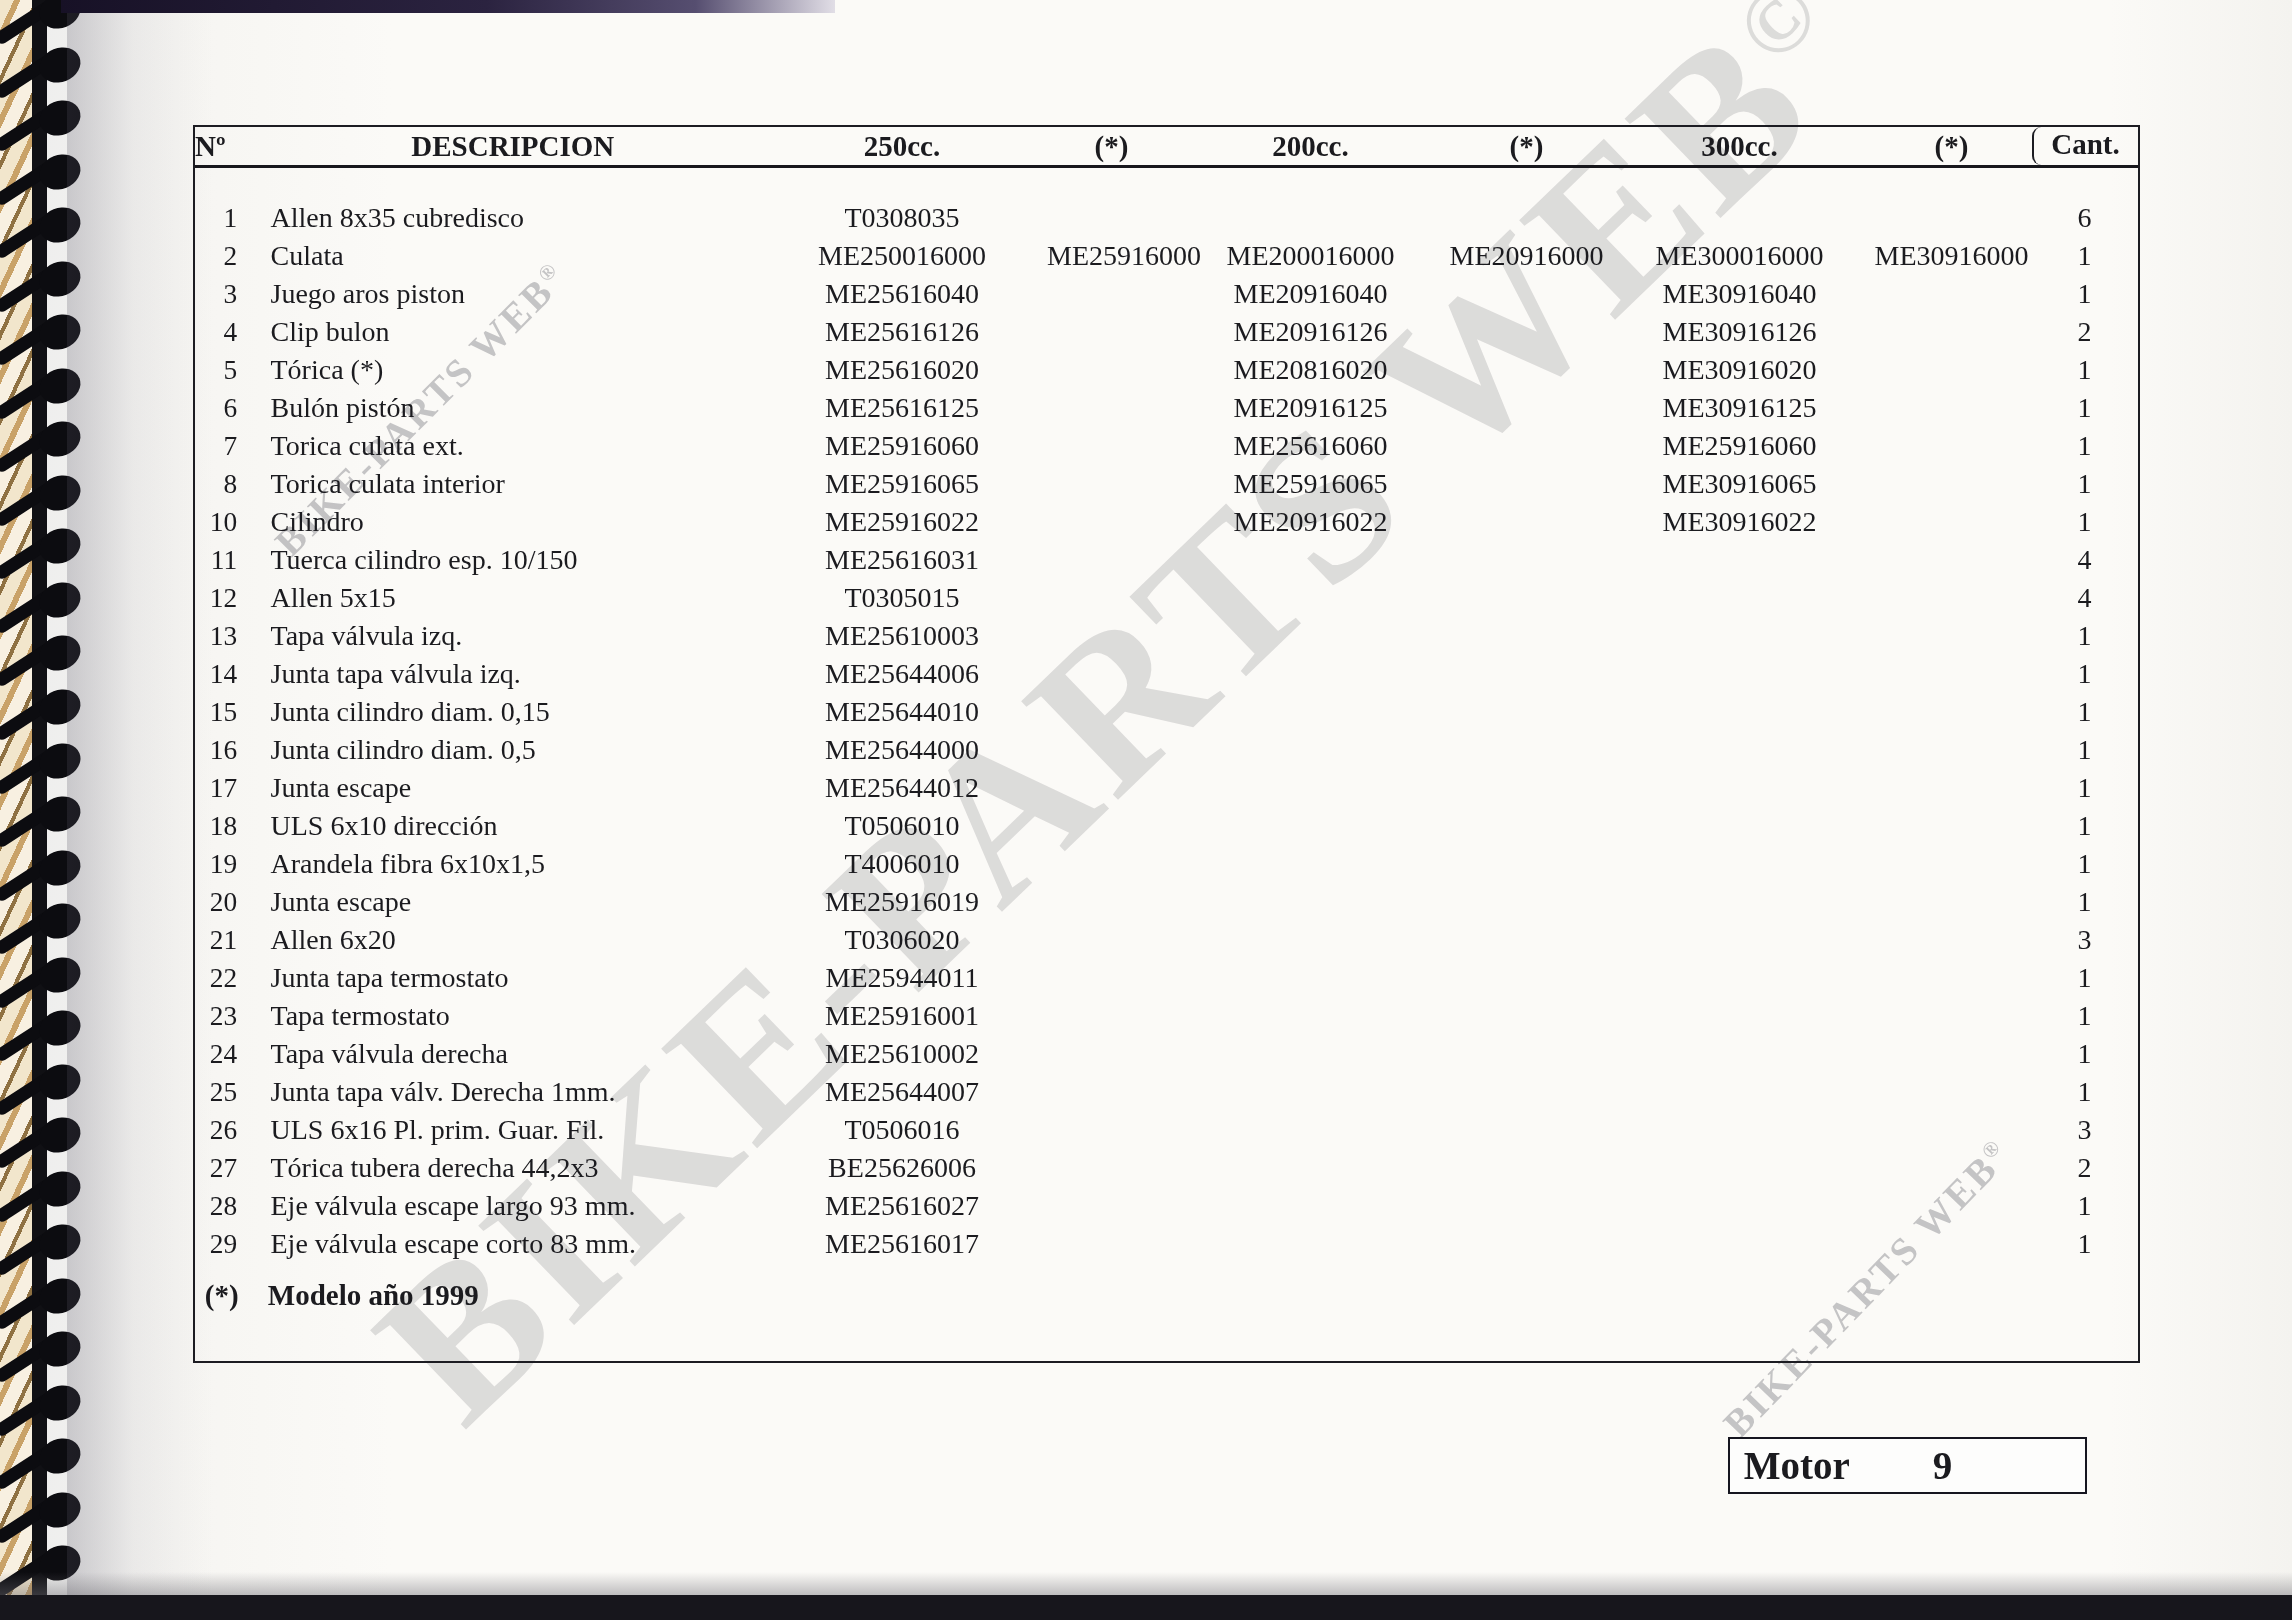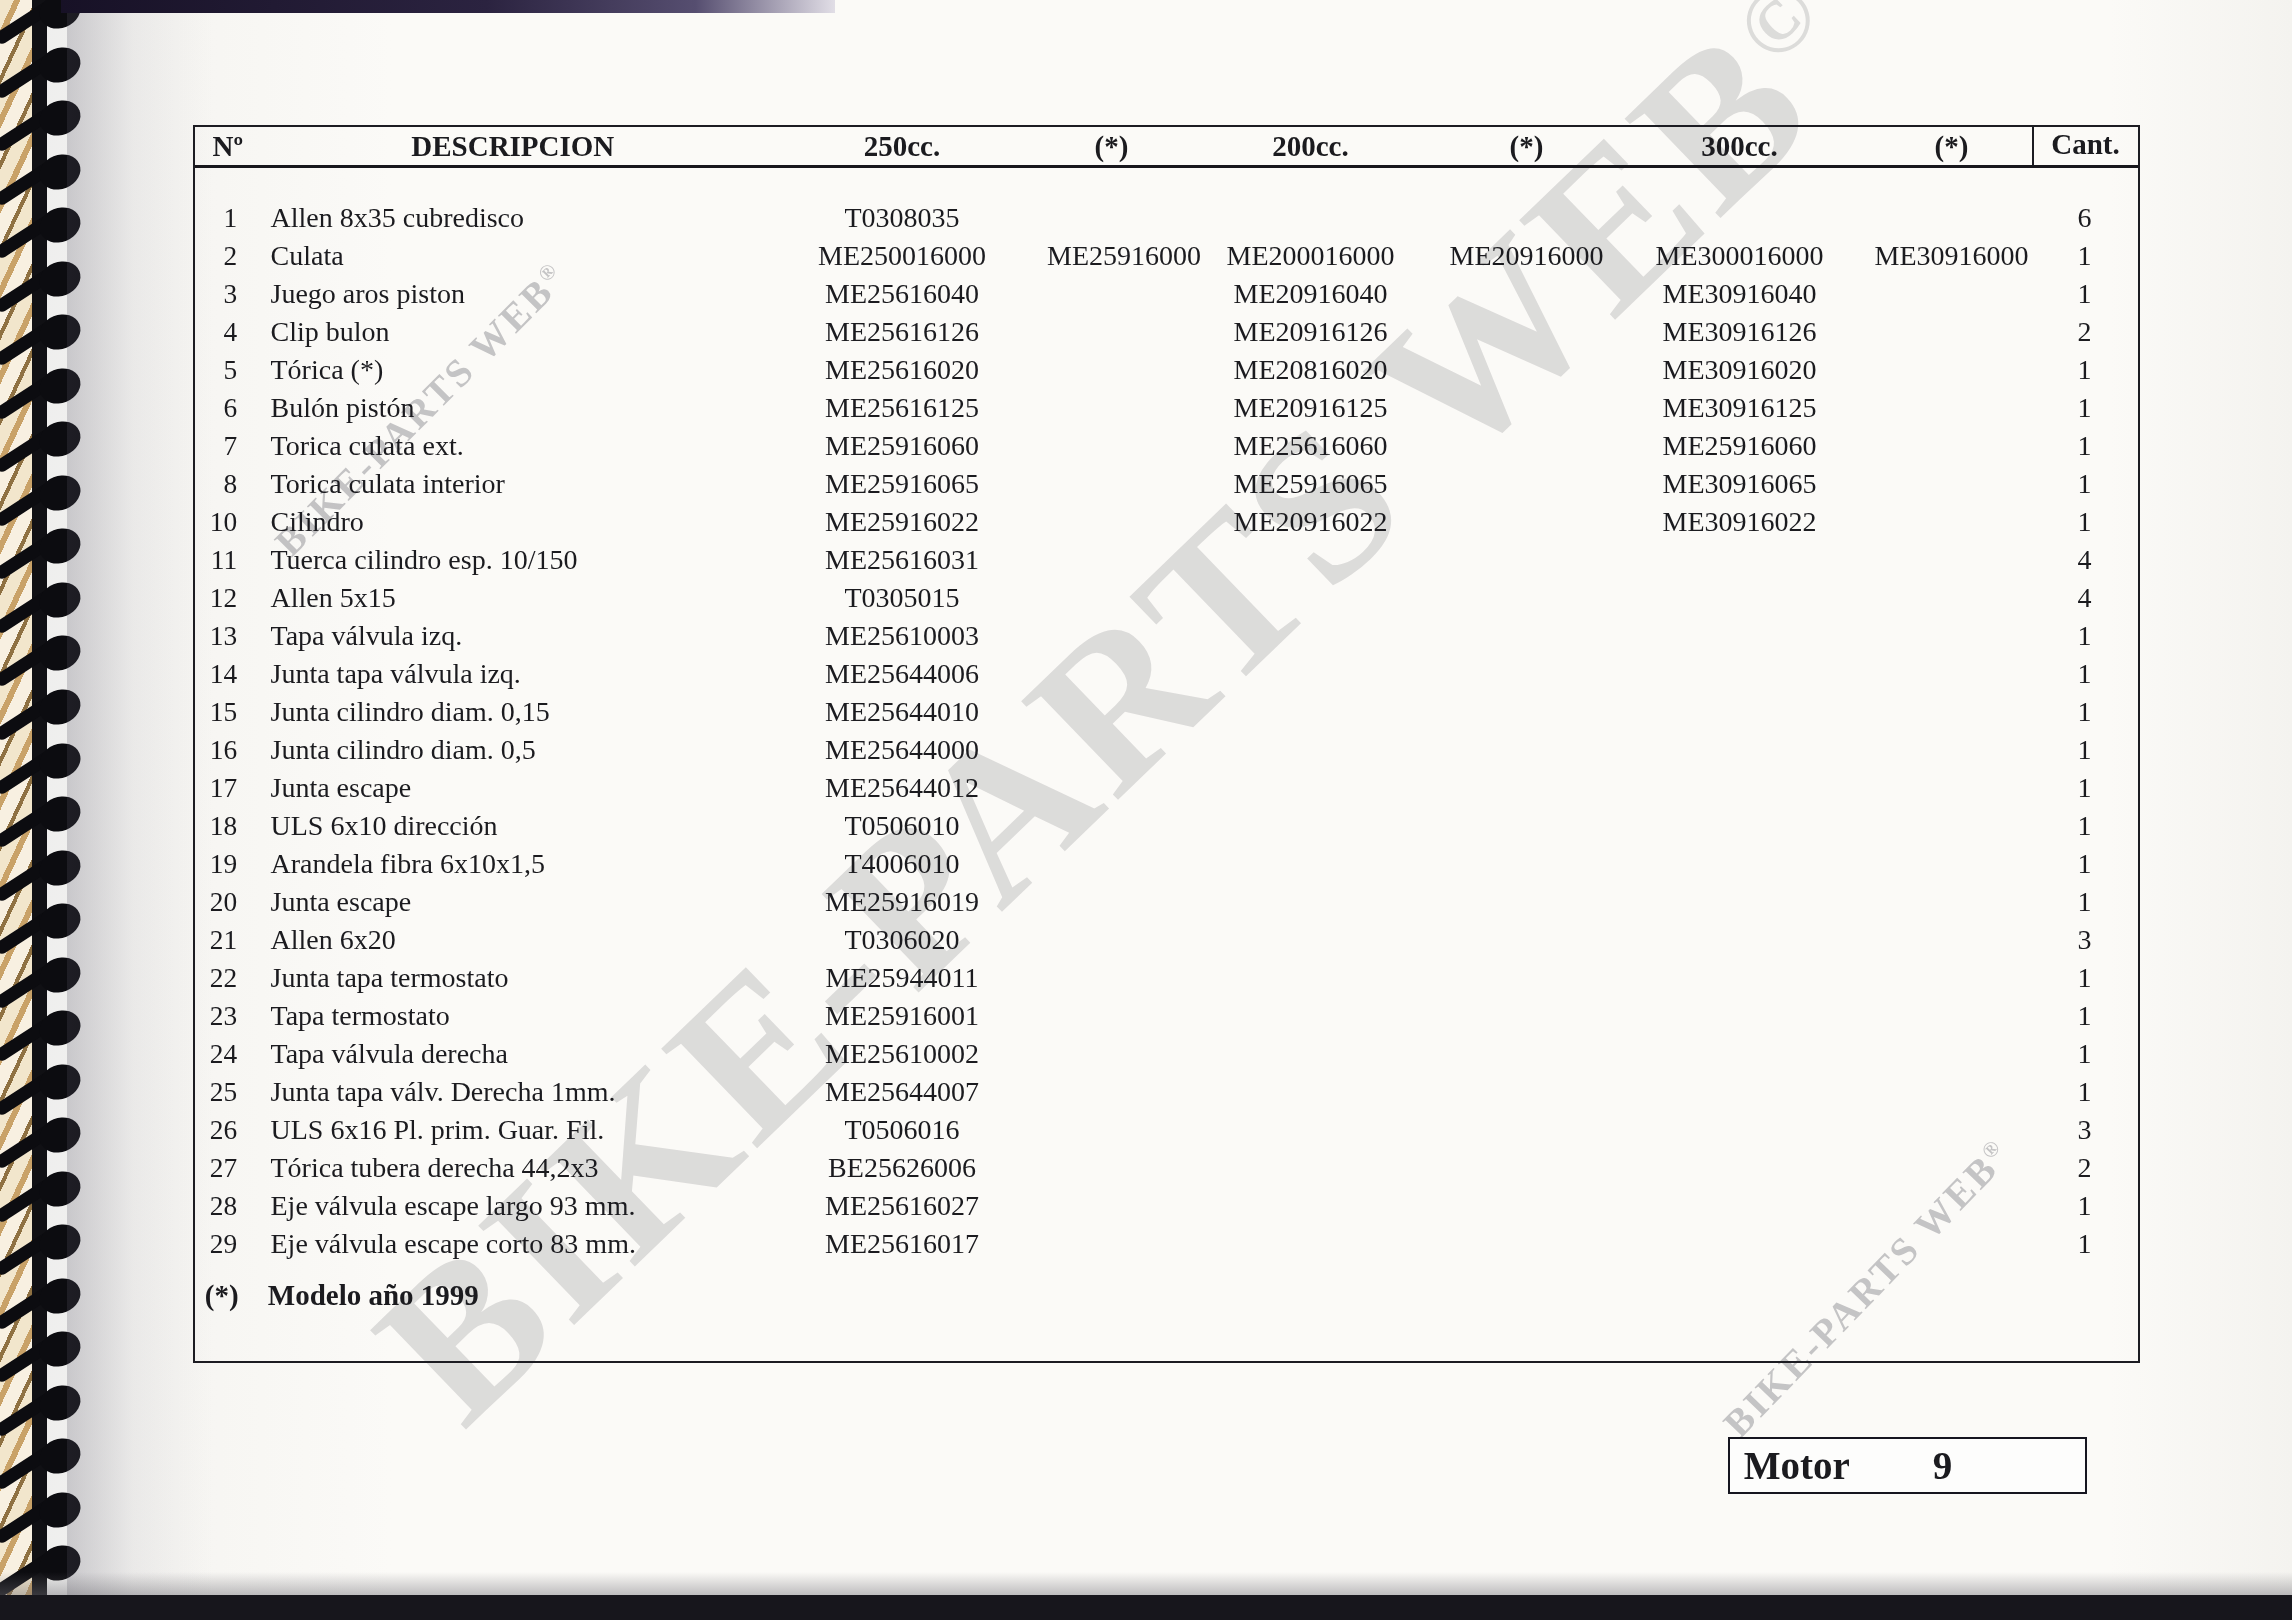--- a/index.html
+++ b/index.html
@@ -32,23 +32,23 @@
   .wm-small sup{font-size:21.6px;}
   .wm-tl{left:176px;top:387px;transform:rotate(-45deg);}
   .wm-br{left:1622px;top:1266px;transform:rotate(-46deg);}
   
   .parts-table{position:absolute;left:193px;top:125px;width:1947px;height:1238px;
     border:2.9px solid #1c1c22;box-sizing:border-box;background:transparent;}
   .grid-row{display:grid;grid-template-columns:52px 510px 290px 129px 269px 163px 263px 161px 105px;align-items:center;}
   .thead{position:absolute;left:0;top:0;width:100%;height:38px;border-bottom:3.9px solid #17171c;
     font-weight:bold;font-size:29px;}
   .thead .h{text-align:center;}
-  .thead .h-num{text-align:right;padding-right:3.9px;}
+  .thead .h-num{text-align:left;padding-right:3.9px;}
   .thead .h-desc{text-align:center;padding-left:21.6px;}
-  .thead .h-cant{border-left:2px solid #1c1c22;height:38px;line-height:35px;}
+  .thead .h-cant{border-left:2px solid #1c1c22;height:38px;line-height:35px;border-radius:9px;}
   .tbody{position:absolute;left:0;top:72px;width:100%;}
   .tbody .grid-row{height:38px;font-size:28px;}
   .c-num{text-align:right;padding-right:9.8px;font-size:27.4px;}
   .c-desc{text-align:left;padding-left:23.5px;}
   .c-val,.c-cant{text-align:center;}
   .note{position:absolute;left:9.8px;top:1152px;font-weight:bold;font-size:29px;}
   .note .note-sym{display:inline-block;width:63px;}
   
   .motor-box{position:absolute;left:1728px;top:1437px;width:359px;height:57px;
     border:2.9px solid #15151f;box-sizing:border-box;background:rgba(255,255,255,.6);

